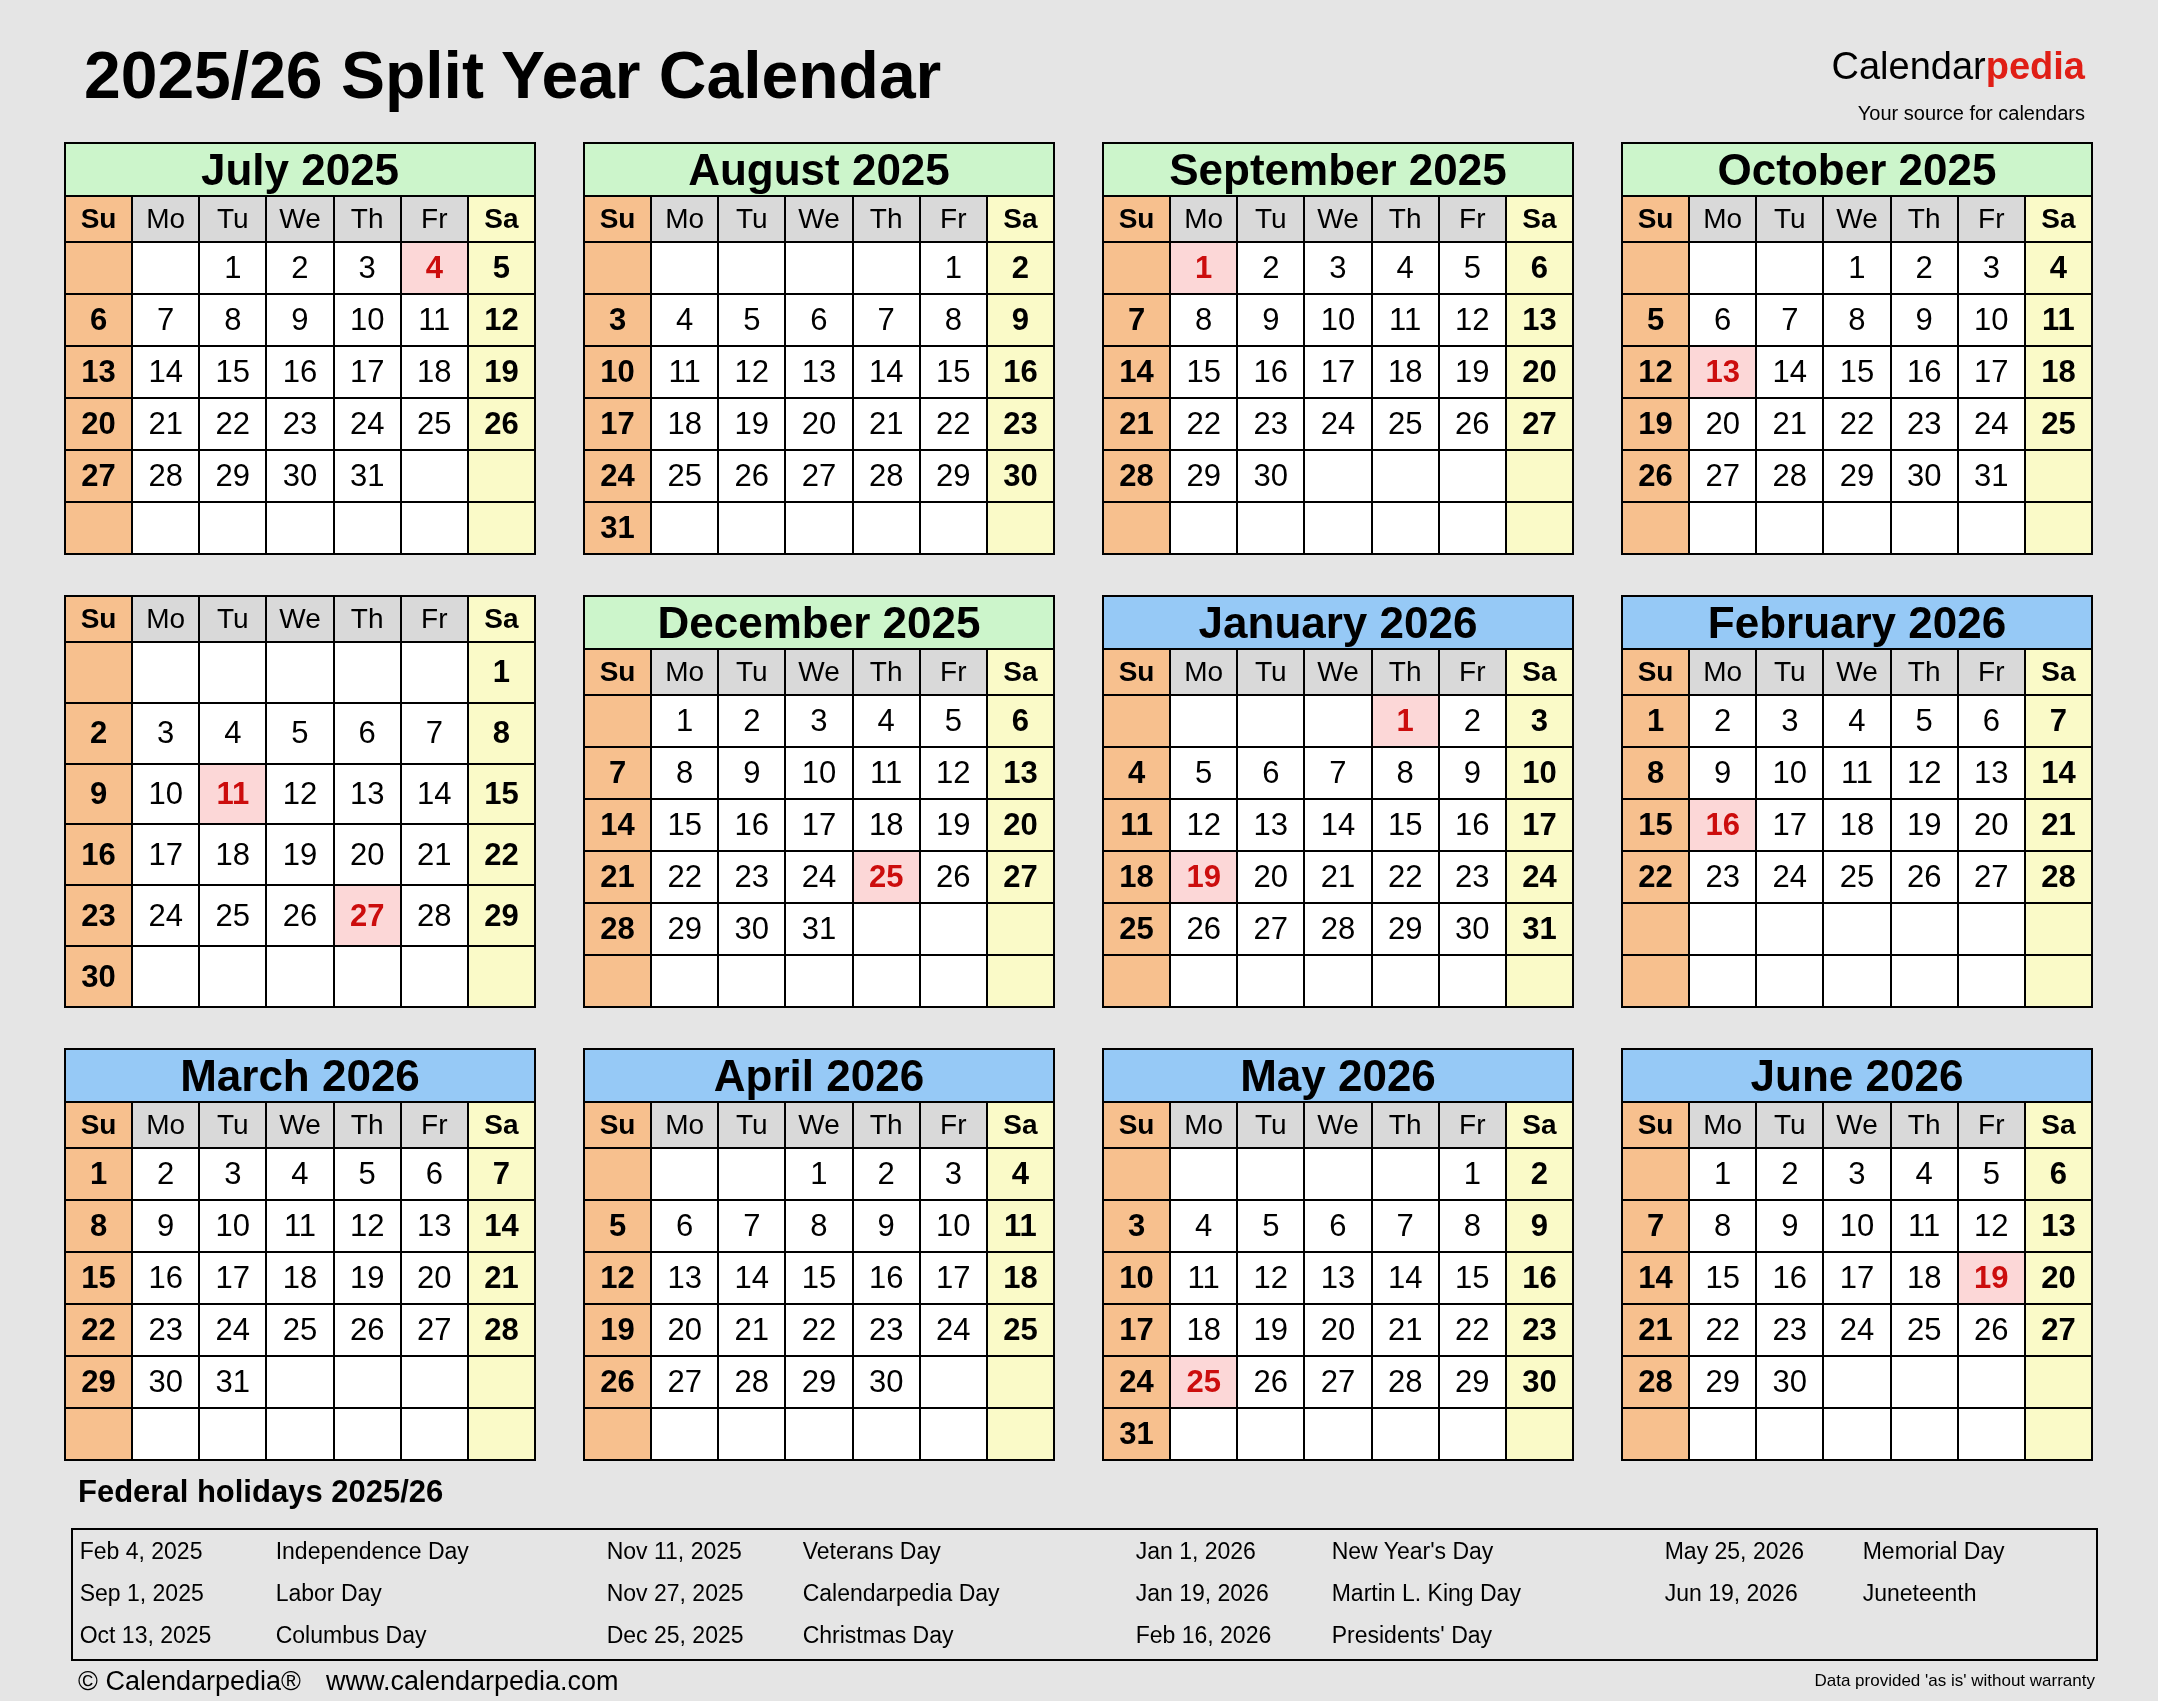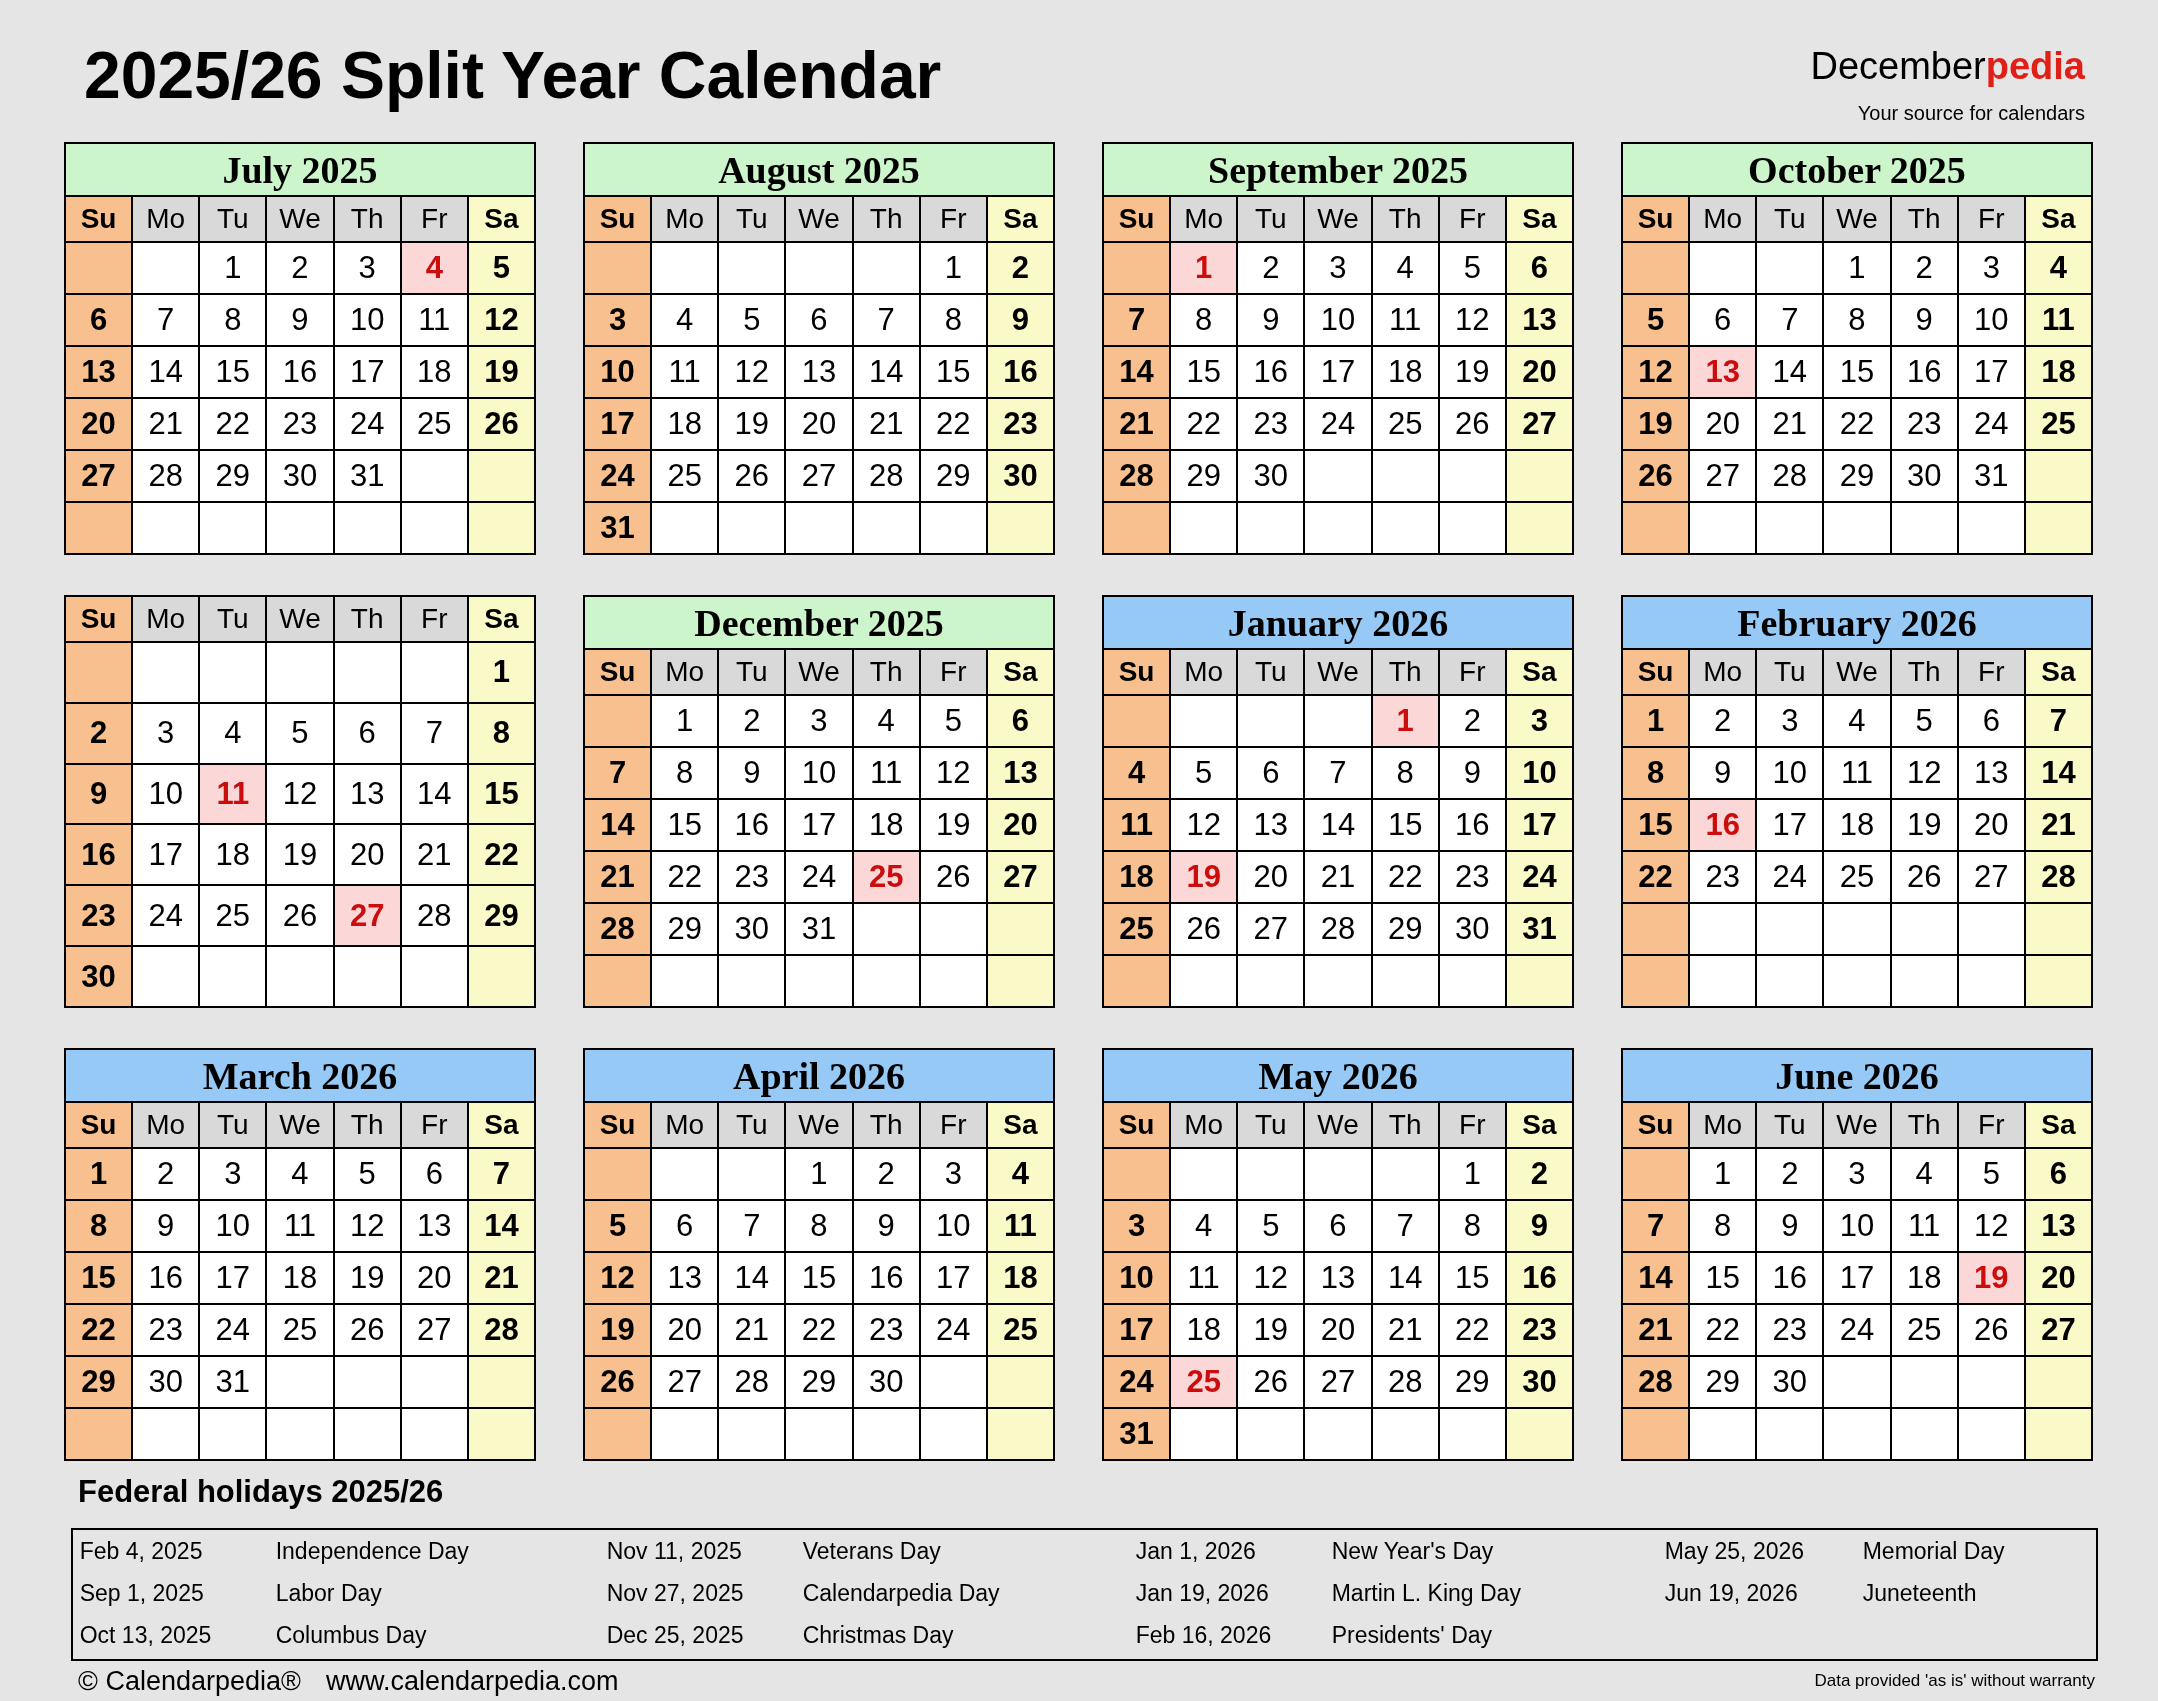--- a/index.html
+++ b/index.html
@@ -14,21 +14,21 @@
   .logo-word .red{color:var(--logo-red,#e01f16);font-weight:bold;}
   .logo-tag{font-size:20px;margin-top:15px;white-space:nowrap;}
 
   
   .months{position:absolute;left:64px;top:142px;display:grid;
           grid-template-columns:repeat(4,472px);column-gap:47px;row-gap:40px;}
   table.month{border-collapse:collapse;table-layout:fixed;width:472px;
               border:2.5px solid var(--border,#000);}
   table.month th,table.month td{border:2.5px solid var(--border,#000);
               text-align:center;vertical-align:middle;padding:0;overflow:hidden;}
-  .mtitle{height:51px;font-size:38px;font-weight:bold;font-family:Liberation Serif, serif;}
+  .mtitle{height:51px;font-size:44px;font-weight:bold;}
   table.month.green .mtitle{background:var(--header-2025,#ccf5cb);}
   table.month.blue  .mtitle{background:var(--header-2026,#96c9f6);}
   tr.dow th{height:44px;font-size:28px;font-weight:normal;background:var(--weekday-header,#d9d9d9);}
   tr.dow th.su{background:var(--sunday,#f7c08e);font-weight:bold;}
   tr.dow th.sa{background:var(--saturday,#fafac8);font-weight:bold;}
   tbody td{height:50px;font-size:31px;background:#fff;}
   tbody td.su{background:var(--sunday,#f7c08e);font-weight:bold;}
   tbody td.sa{background:var(--saturday,#fafac8);font-weight:bold;}
   tbody td.holiday{background:var(--holiday-bg,#fcd7d7);color:var(--holiday-text,#cc0d0d);font-weight:bold;}
 
@@ -47,21 +47,21 @@
   .footer-right{position:absolute;right:64px;top:1671px;font-size:17px;white-space:nowrap;}
 </style>
 </head>
 <body>
 
 <div class="page">
 
   <h1 class="page-title">2025/26 Split Year Calendar</h1>
 
   <div class="logo">
-    <div class="logo-word"><span>December</span><span class="red">pedia</span></div>
+    <div class="logo-word"><span>Calendar</span><span class="red">pedia</span></div>
     <div class="logo-tag">Your source for calendars</div>
   </div>
 
   <div class="months">
   <table class="month green">
     <thead>
       <tr>
             <th class="mtitle" colspan="7">July 2025</th>
           </tr>
       <tr class="dow">

